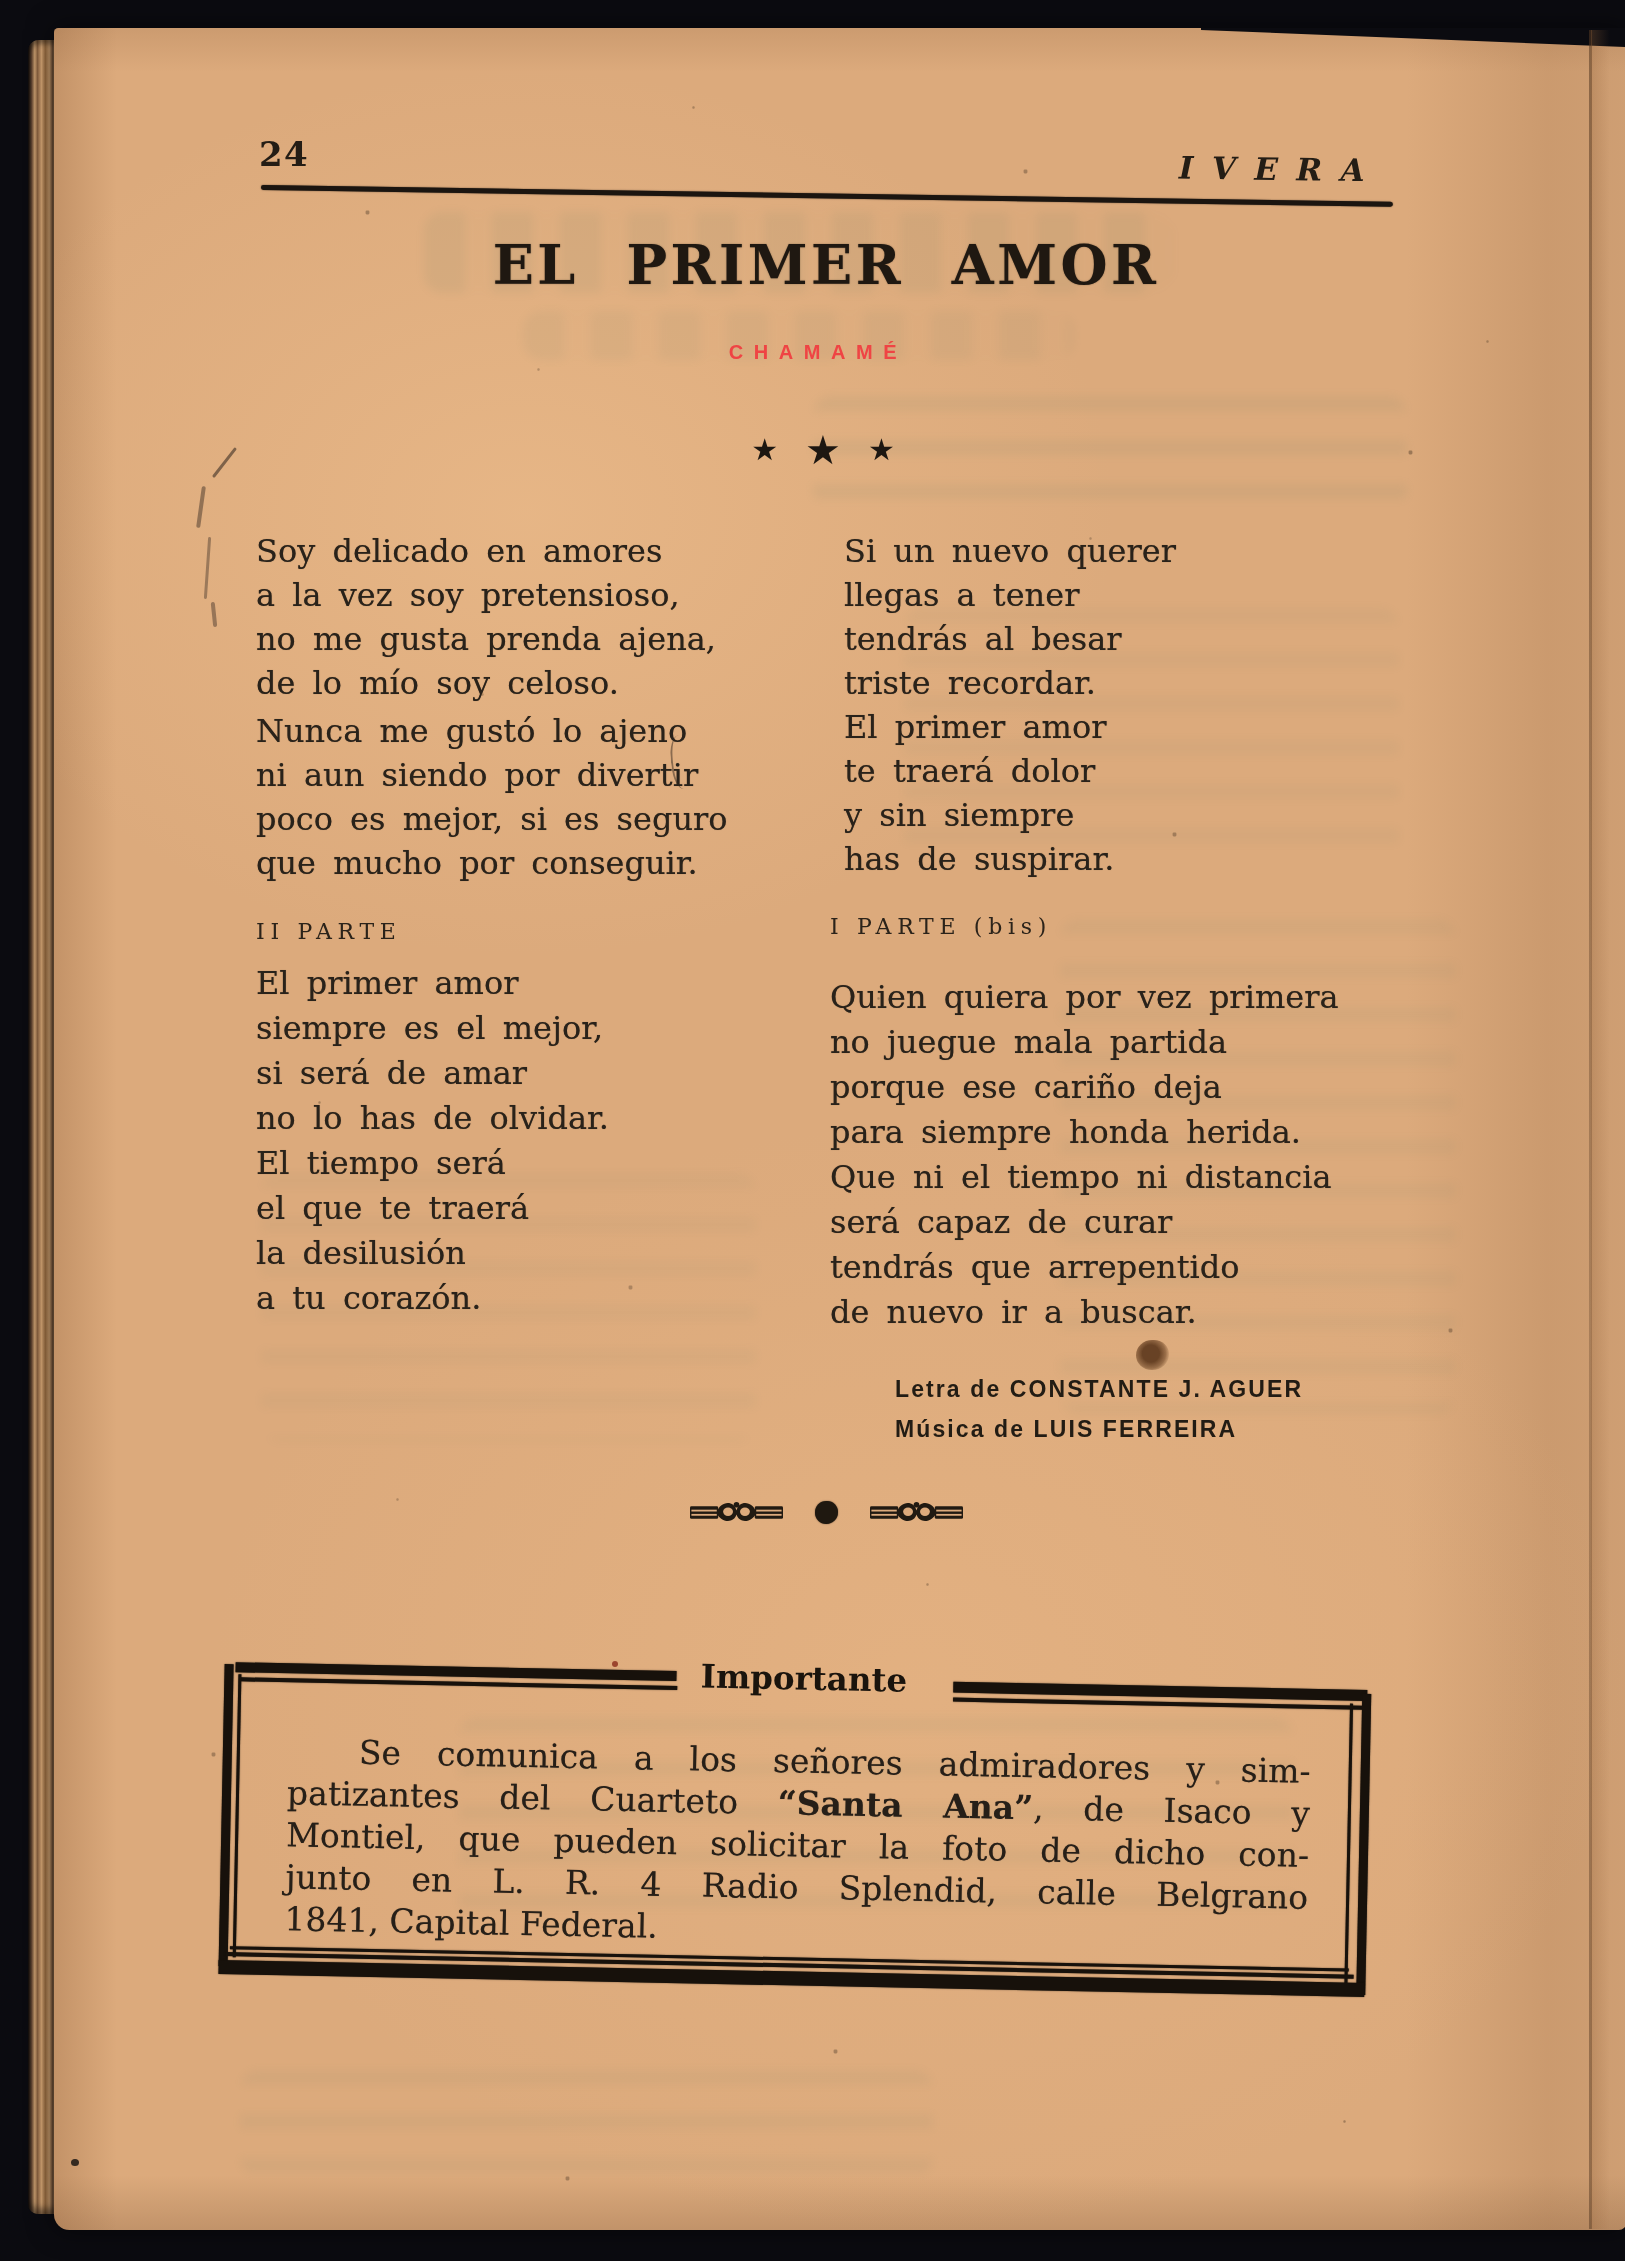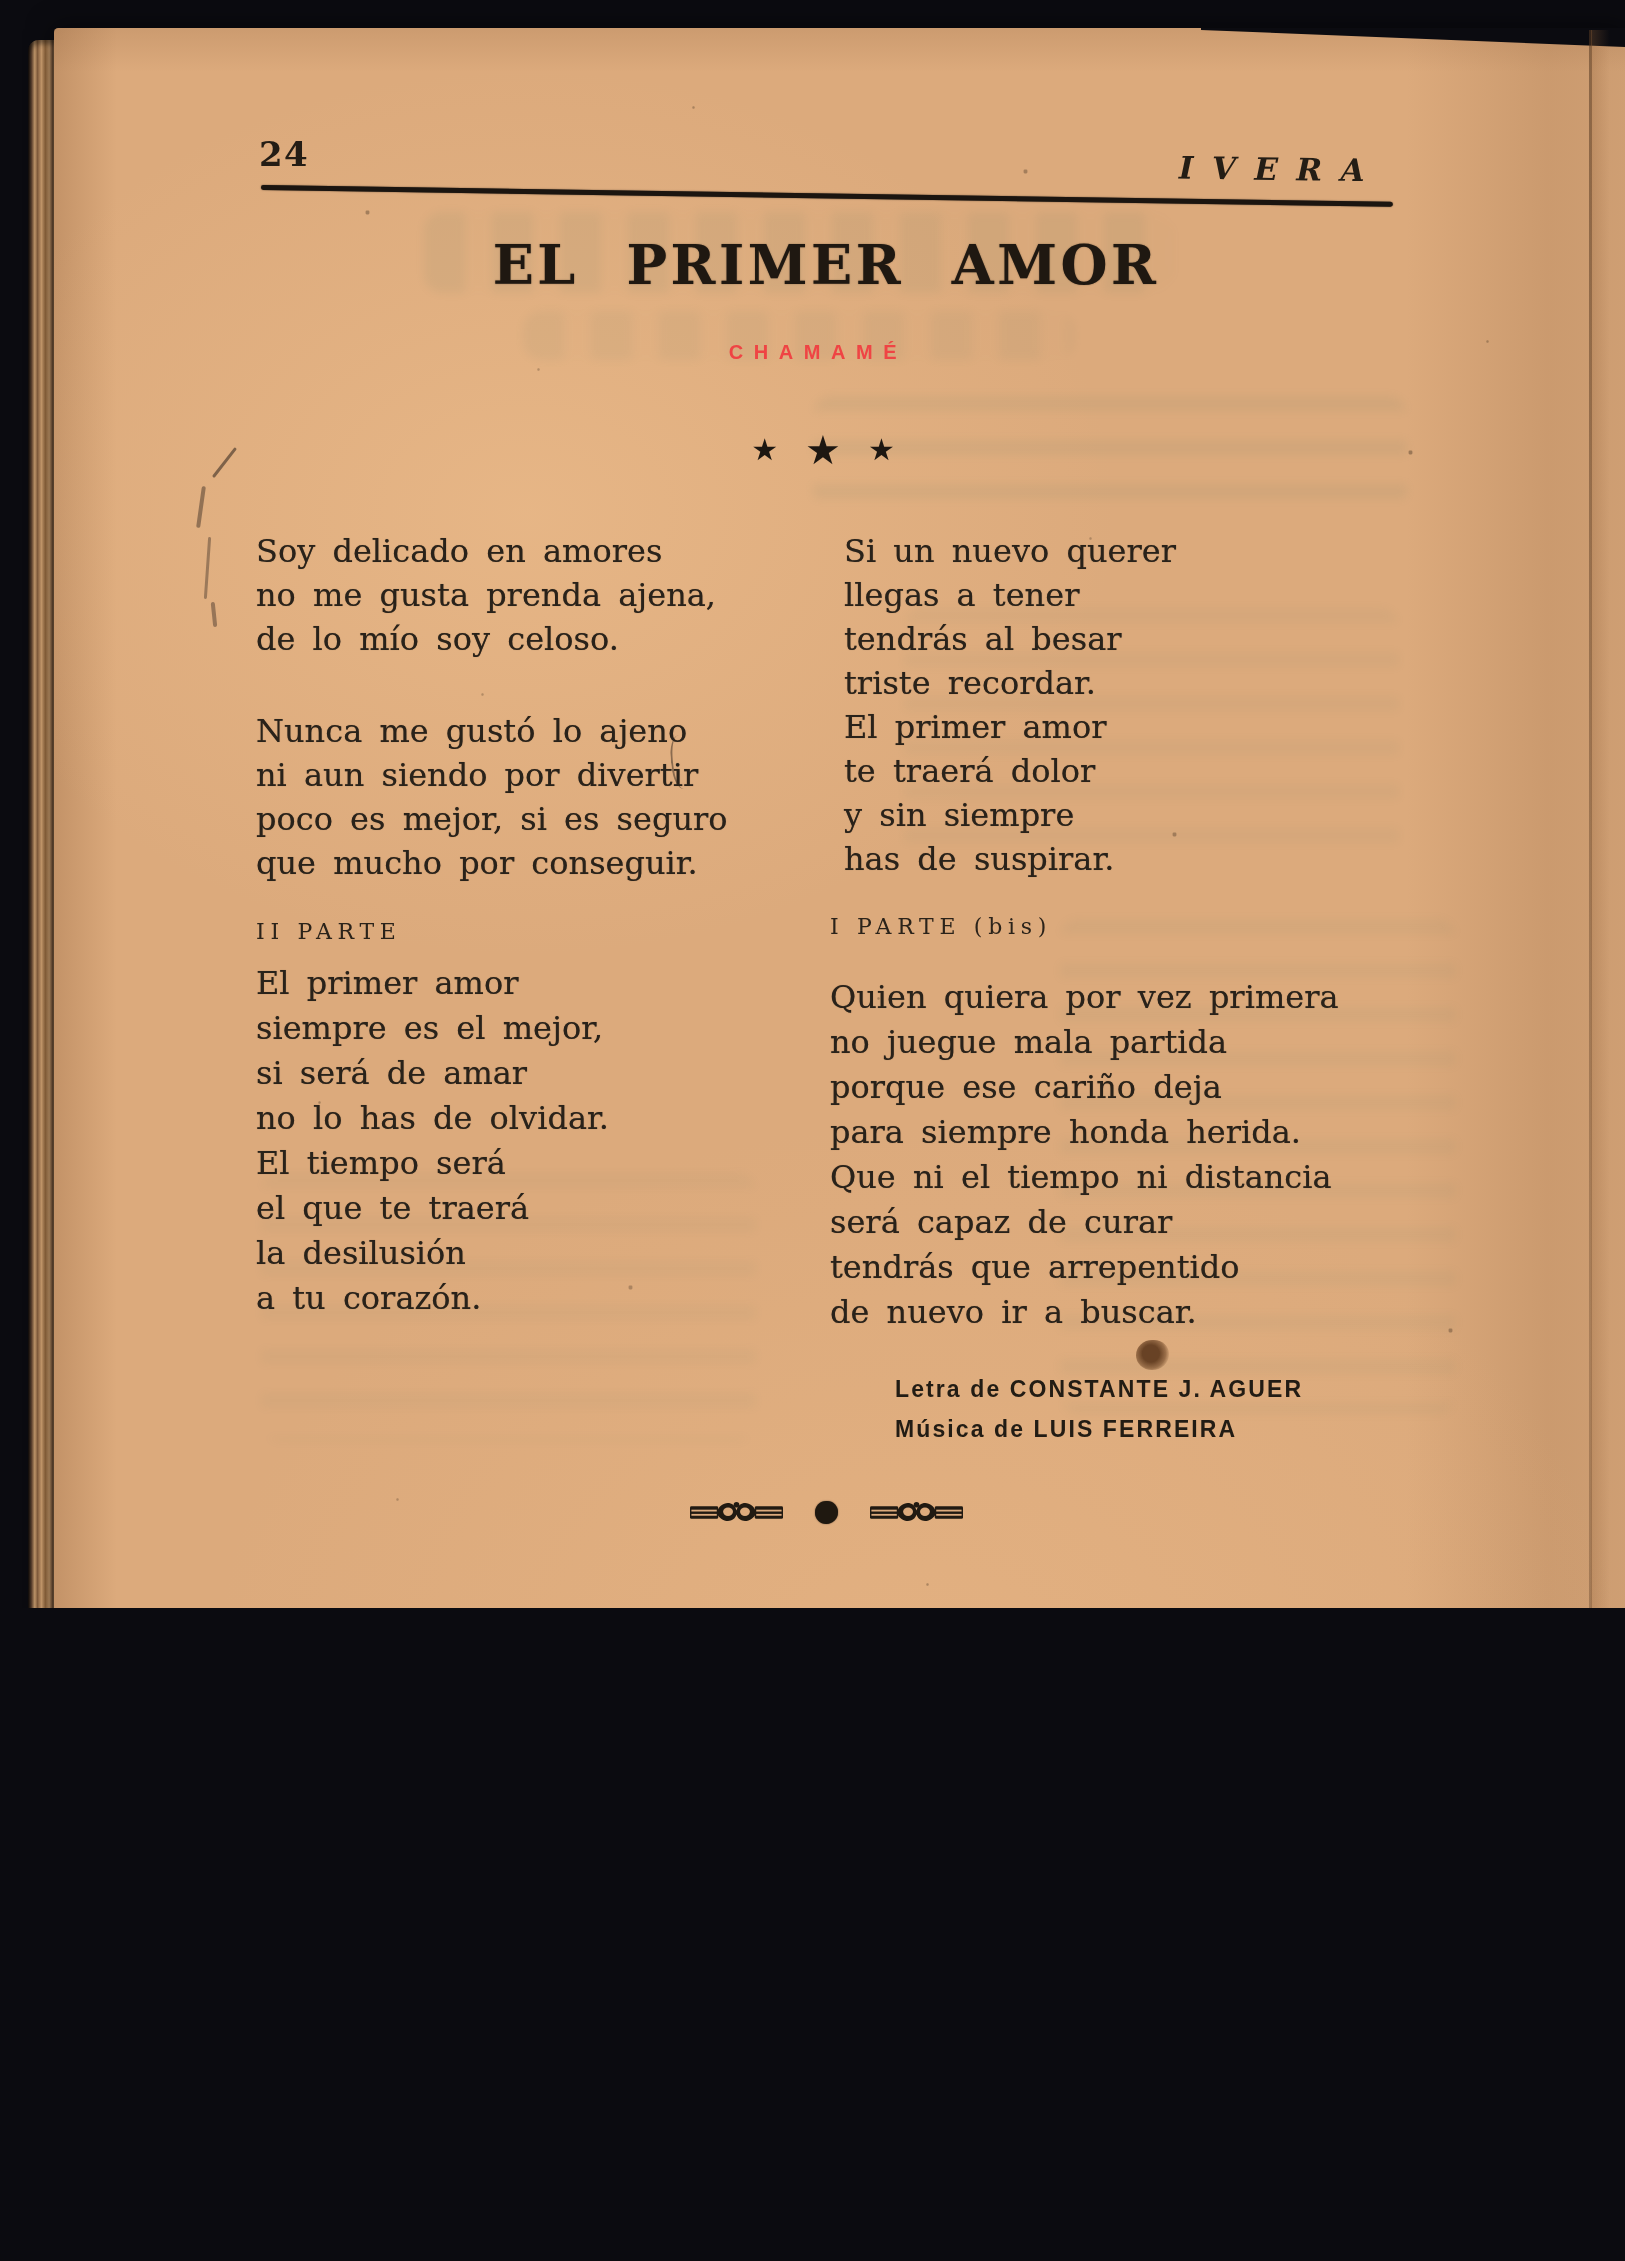--- a/index.html
+++ b/index.html
@@ -1,16 +1,16 @@
 <!DOCTYPE html>
 <html style="font-size:11.3px"><head>
 <meta charset="utf-8">
 <style>
   html,body{margin:0;padding:0;background:#0b0b10;}
-  #canvas{position:relative;width:1625px;height:1608px;background:#0b0b10;overflow:hidden;
+  #canvas{position:relative;width:1625px;height:2261px;background:#0b0b10;overflow:hidden;
           font-family:"DejaVu Serif",serif;}
   .abs{position:absolute;}
 
   
   .page{
     position:absolute;left:54px;top:28px;width:1572px;height:2202px;
     background:
       radial-gradient(848px 636px at 30% 22%, rgba(243,196,146,.45), rgba(243,196,146,0) 70%),
       radial-gradient(989px 777px at 55% 75%, rgba(238,188,138,.35), rgba(238,188,138,0) 72%),
       linear-gradient(90deg, rgba(130,85,50,.28) 0, rgba(130,85,50,0) 4%),
@@ -122,20 +122,21 @@
   <div class="abs title" style="left:826px;top:233px;transform:translateX(-50%);">EL PRIMER AMOR</div>
   <div class="abs genre" style="left:818px;top:341px;transform:translateX(-50%);">CHAMAMÉ</div>
   <div class="abs stars" style="left:823px;top:430px;transform:translateX(-50%);">
     <span class="s1">★</span>
     <span class="s2">★</span>
     <span class="s3">★</span>
   </div>
 
   <div class="abs poem ink" style="left:256px;top:529px;">
       <div class="ln">Soy delicado en amores</div>
+      <div class="ln">a la vez soy pretensioso,</div>
       <div class="ln">no me gusta prenda ajena,</div>
       <div class="ln">de lo mío soy celoso.</div>
     </div>
   <div class="abs poem ink" style="left:256px;top:709px;">
       <div class="ln">Nunca me gustó lo ajeno</div>
       <div class="ln">ni aun siendo por divertir</div>
       <div class="ln">poco es mejor, si es seguro</div>
       <div class="ln">que mucho por conseguir.</div>
     </div>
   <div class="abs part-h" style="left:256px;top:919px;width:452px;">II PARTE</div>

